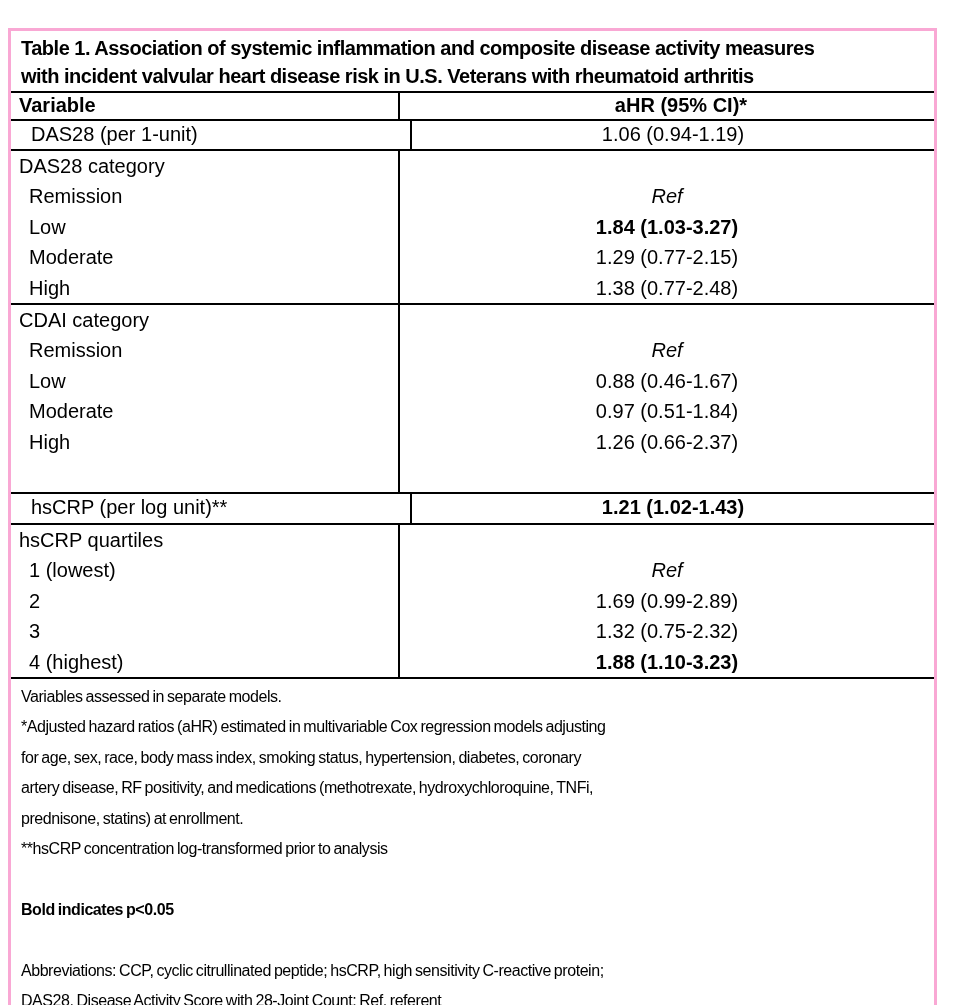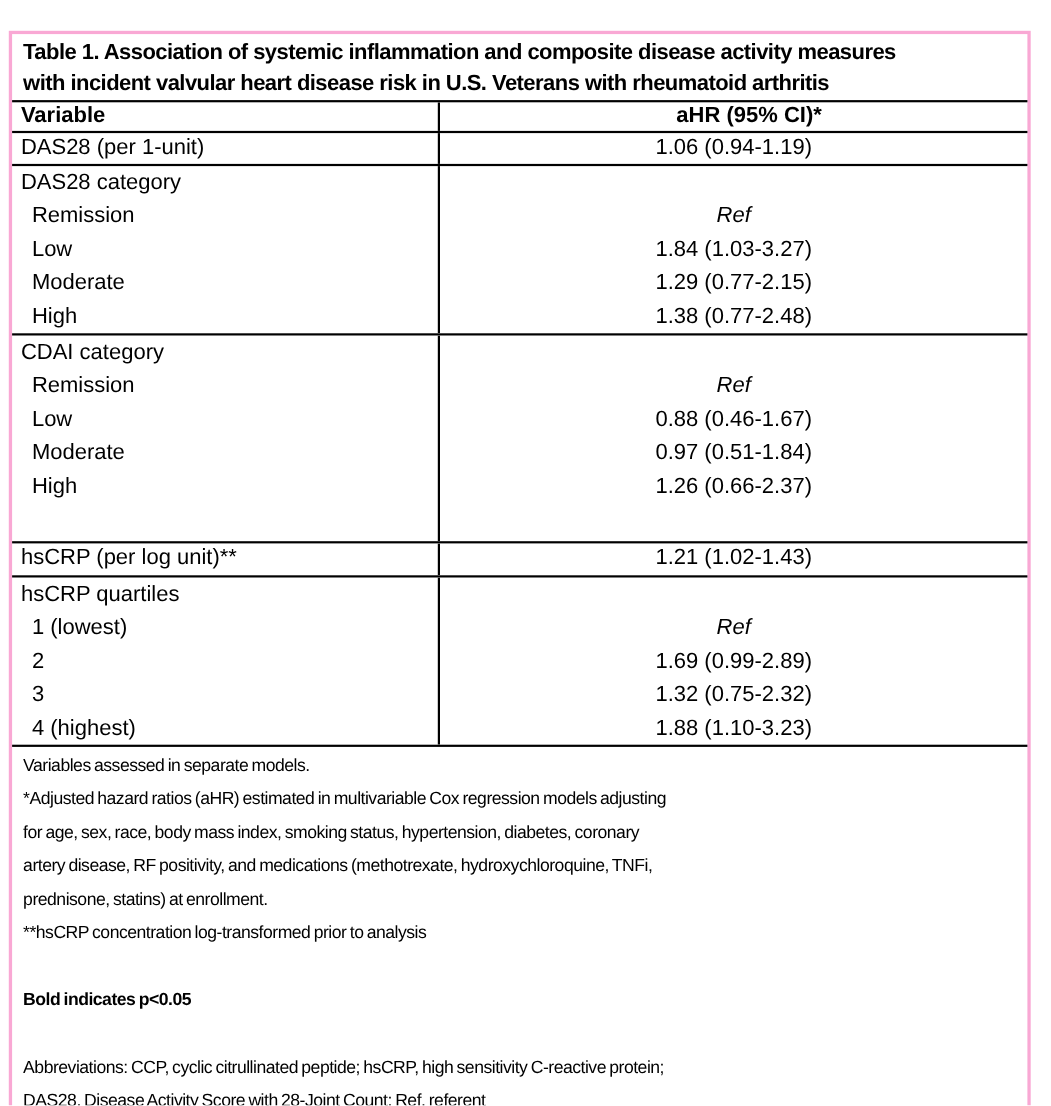--- a/index.html
+++ b/index.html
@@ -35,29 +35,29 @@
     border-right:2px solid #000000;
     box-sizing:border-box;
     padding-left:8px;
     overflow:hidden;white-space:nowrap;
   }
   .cr{flex:1;text-align:center;overflow:hidden;white-space:nowrap;}
   
   .hdr{height:28px;gap:28px;}
   .hdr .cl,.hdr .cr{font-weight:bold;line-height:25px;}
   
-  .single{height:30px;}
+  .single{height:30px;padding-left:12px;}
   .single .cl,.single .cr{line-height:27px;}
   .h31{height:31px;}
   
   .grp .cl,.grp .cr{white-space:normal;}
   .gline{height:30.4px;line-height:30.4px;white-space:nowrap;overflow:hidden;}
   .gi{padding-left:10px;}
   .val-italic{font-style:italic;}
-  .val-bold{font-weight:normal;}
+  .val-bold{font-weight:bold;}
   .h154{height:154px;align-items:center;}
   .h153{height:189px;}
   
   .foot{
     flex:1;
     padding:3px 10px 0 10px;
     font-size:16px;line-height:30.4px;
     letter-spacing:-0.45px;word-spacing:-1px;
     overflow:hidden;
   }

